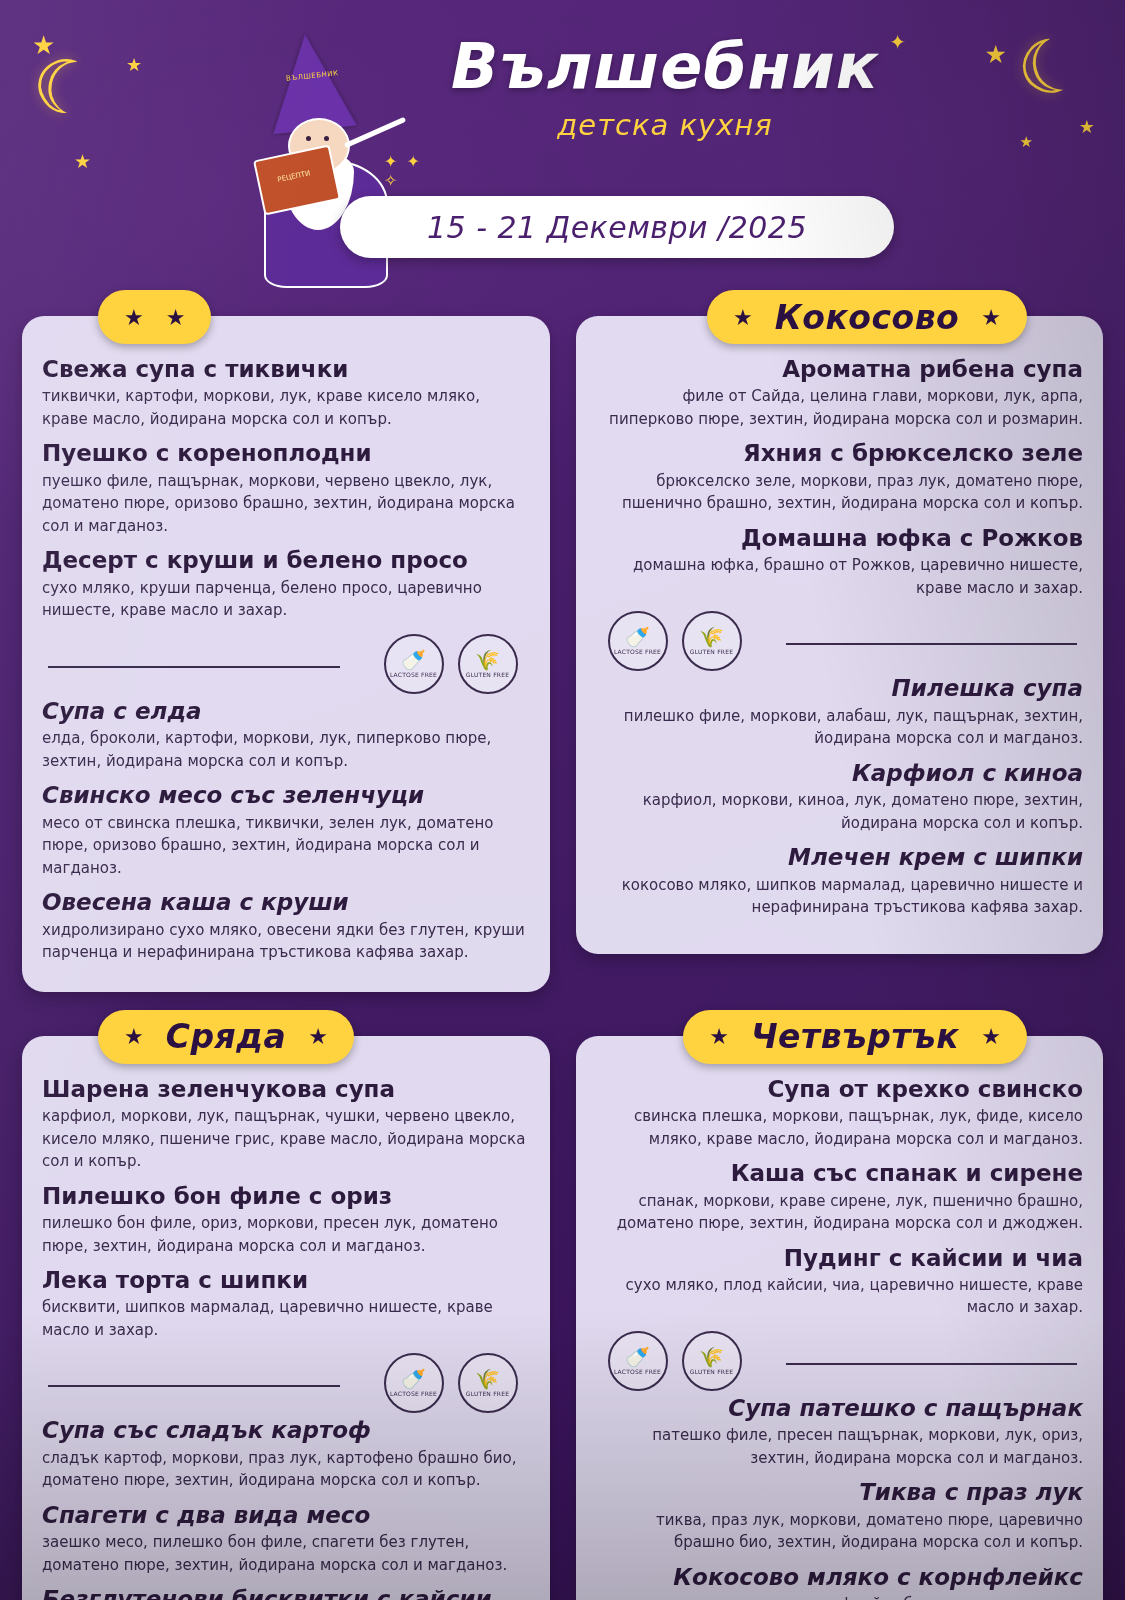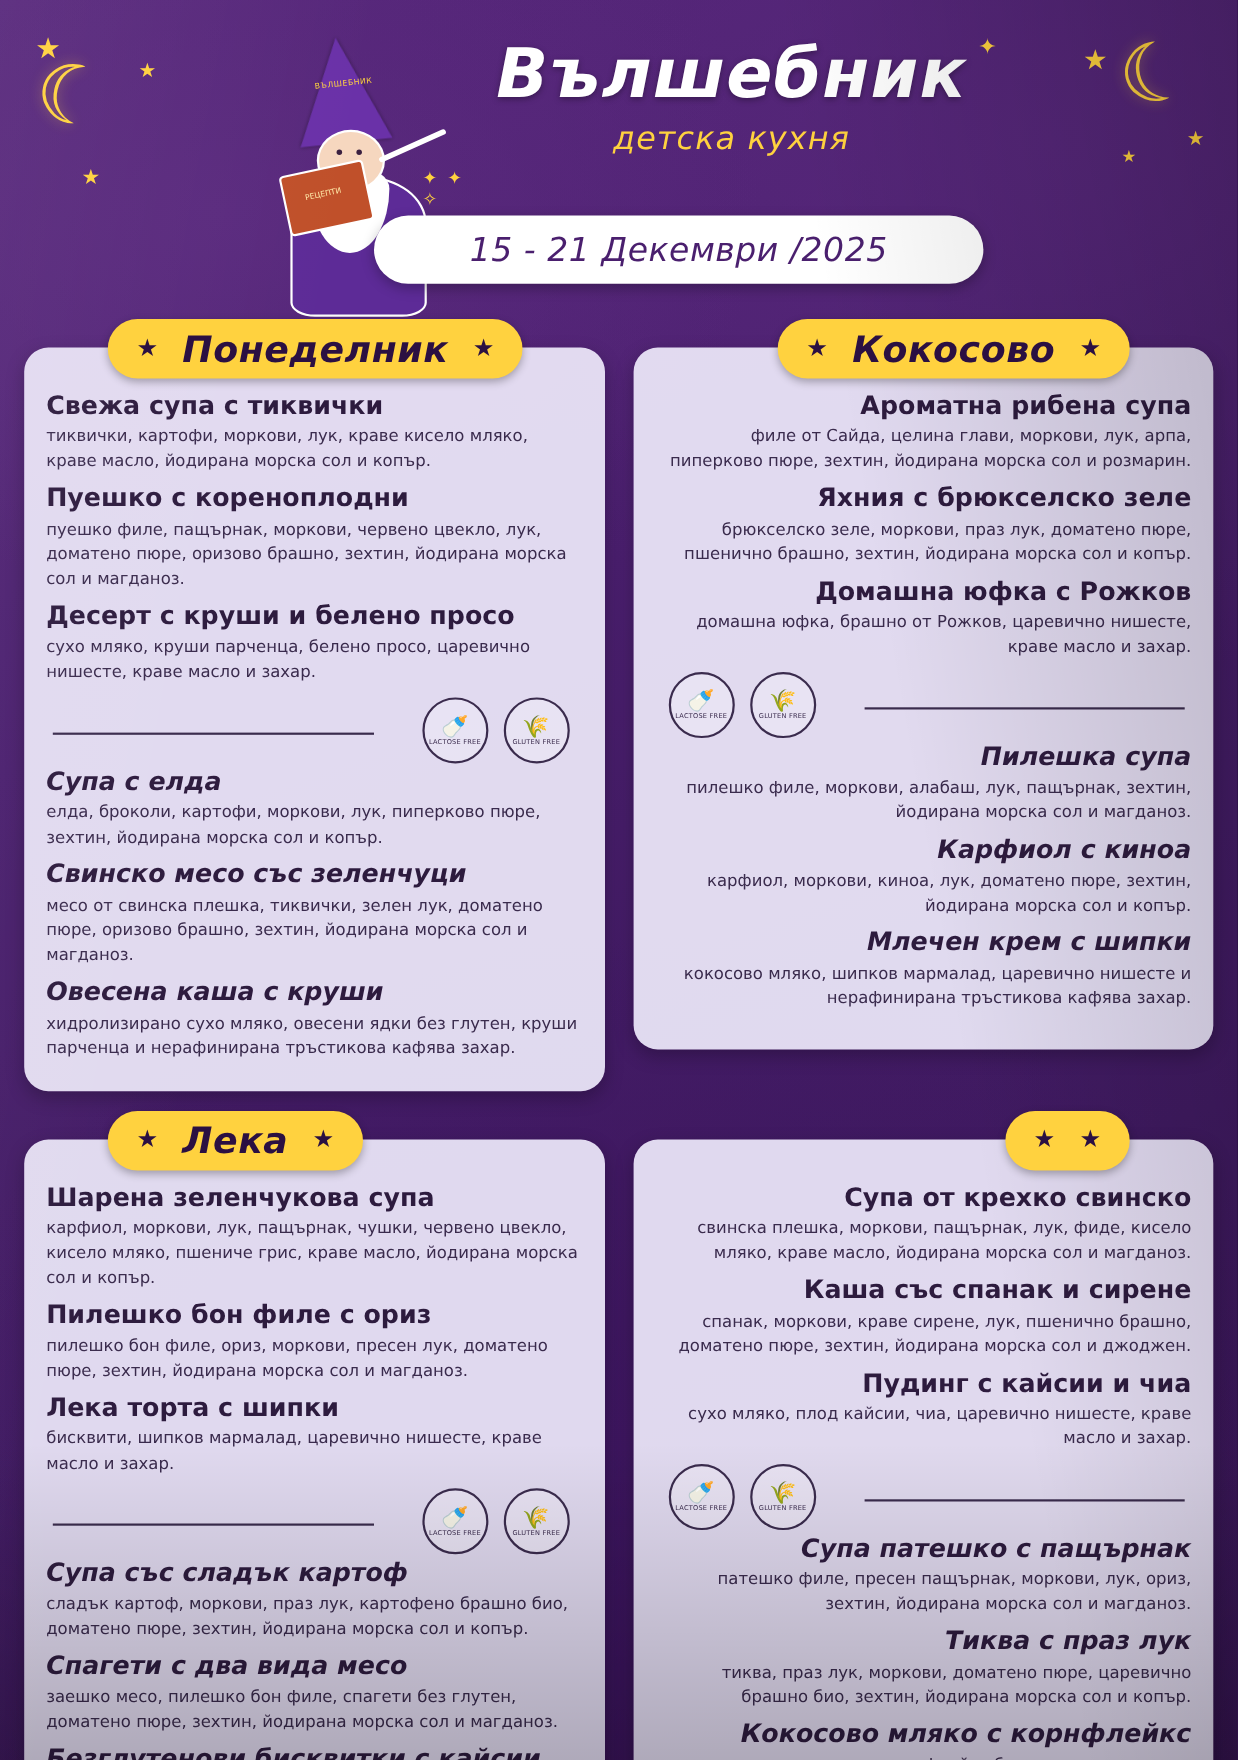--- a/index.html
+++ b/index.html
@@ -375,21 +375,20 @@
     <div class="date-pill">
       <span>15 - 21 Декември /2025</span>
     </div>
   </div>
 
   <div class="grid">
 
     <div class="day">
       <div class="day-banner banner-left">
         <span class="bstar">★</span>
-        <span class="blabel">Понеделник</span>
         <span class="bstar">★</span>
       </div>
       <div class="card tall align-left">
 
         <div class="meal">
           <div class="meal-name plain">Свежа супа с тиквички</div>
           <div class="meal-ing">тиквички, картофи, моркови, лук, краве кисело мляко, краве масло, йодирана морска сол и копър.</div>
         </div>
         <div class="meal">
           <div class="meal-name plain">Пуешко с кореноплодни</div>
@@ -475,21 +474,21 @@
         <div class="meal">
           <div class="meal-name ital">Млечен крем с шипки</div>
           <div class="meal-ing">кокосово мляко, шипков мармалад, царевично нишесте и нерафинирана тръстикова кафява захар.</div>
         </div>
       </div>
     </div>
 
     <div class="day">
       <div class="day-banner banner-left">
         <span class="bstar">★</span>
-        <span class="blabel">Лека</span>
+        <span class="blabel">Сряда</span>
         <span class="bstar">★</span>
       </div>
       <div class="card tall align-left">
 
         <div class="meal">
           <div class="meal-name plain">Шарена зеленчукова супа</div>
           <div class="meal-ing">карфиол, моркови, лук, пащърнак, чушки, червено цвекло, кисело мляко, пшениче грис, краве масло, йодирана морска сол и копър.</div>
         </div>
         <div class="meal">
           <div class="meal-name plain">Пилешко бон филе с ориз</div>
@@ -525,20 +524,21 @@
         <div class="meal">
           <div class="meal-name ital">Безглутенови бисквитки с кайсии</div>
 
         </div>
       </div>
     </div>
 
     <div class="day">
       <div class="day-banner banner-right">
         <span class="bstar">★</span>
+        <span class="blabel">Четвъртък</span>
         <span class="bstar">★</span>
       </div>
       <div class="card tall align-right">
 
         <div class="meal">
           <div class="meal-name plain">Супа от крехко свинско</div>
           <div class="meal-ing">свинска плешка, моркови, пащърнак, лук, фиде, кисело мляко, краве масло, йодирана морска сол и магданоз.</div>
         </div>
         <div class="meal">
           <div class="meal-name plain">Каша със спанак и сирене</div>

